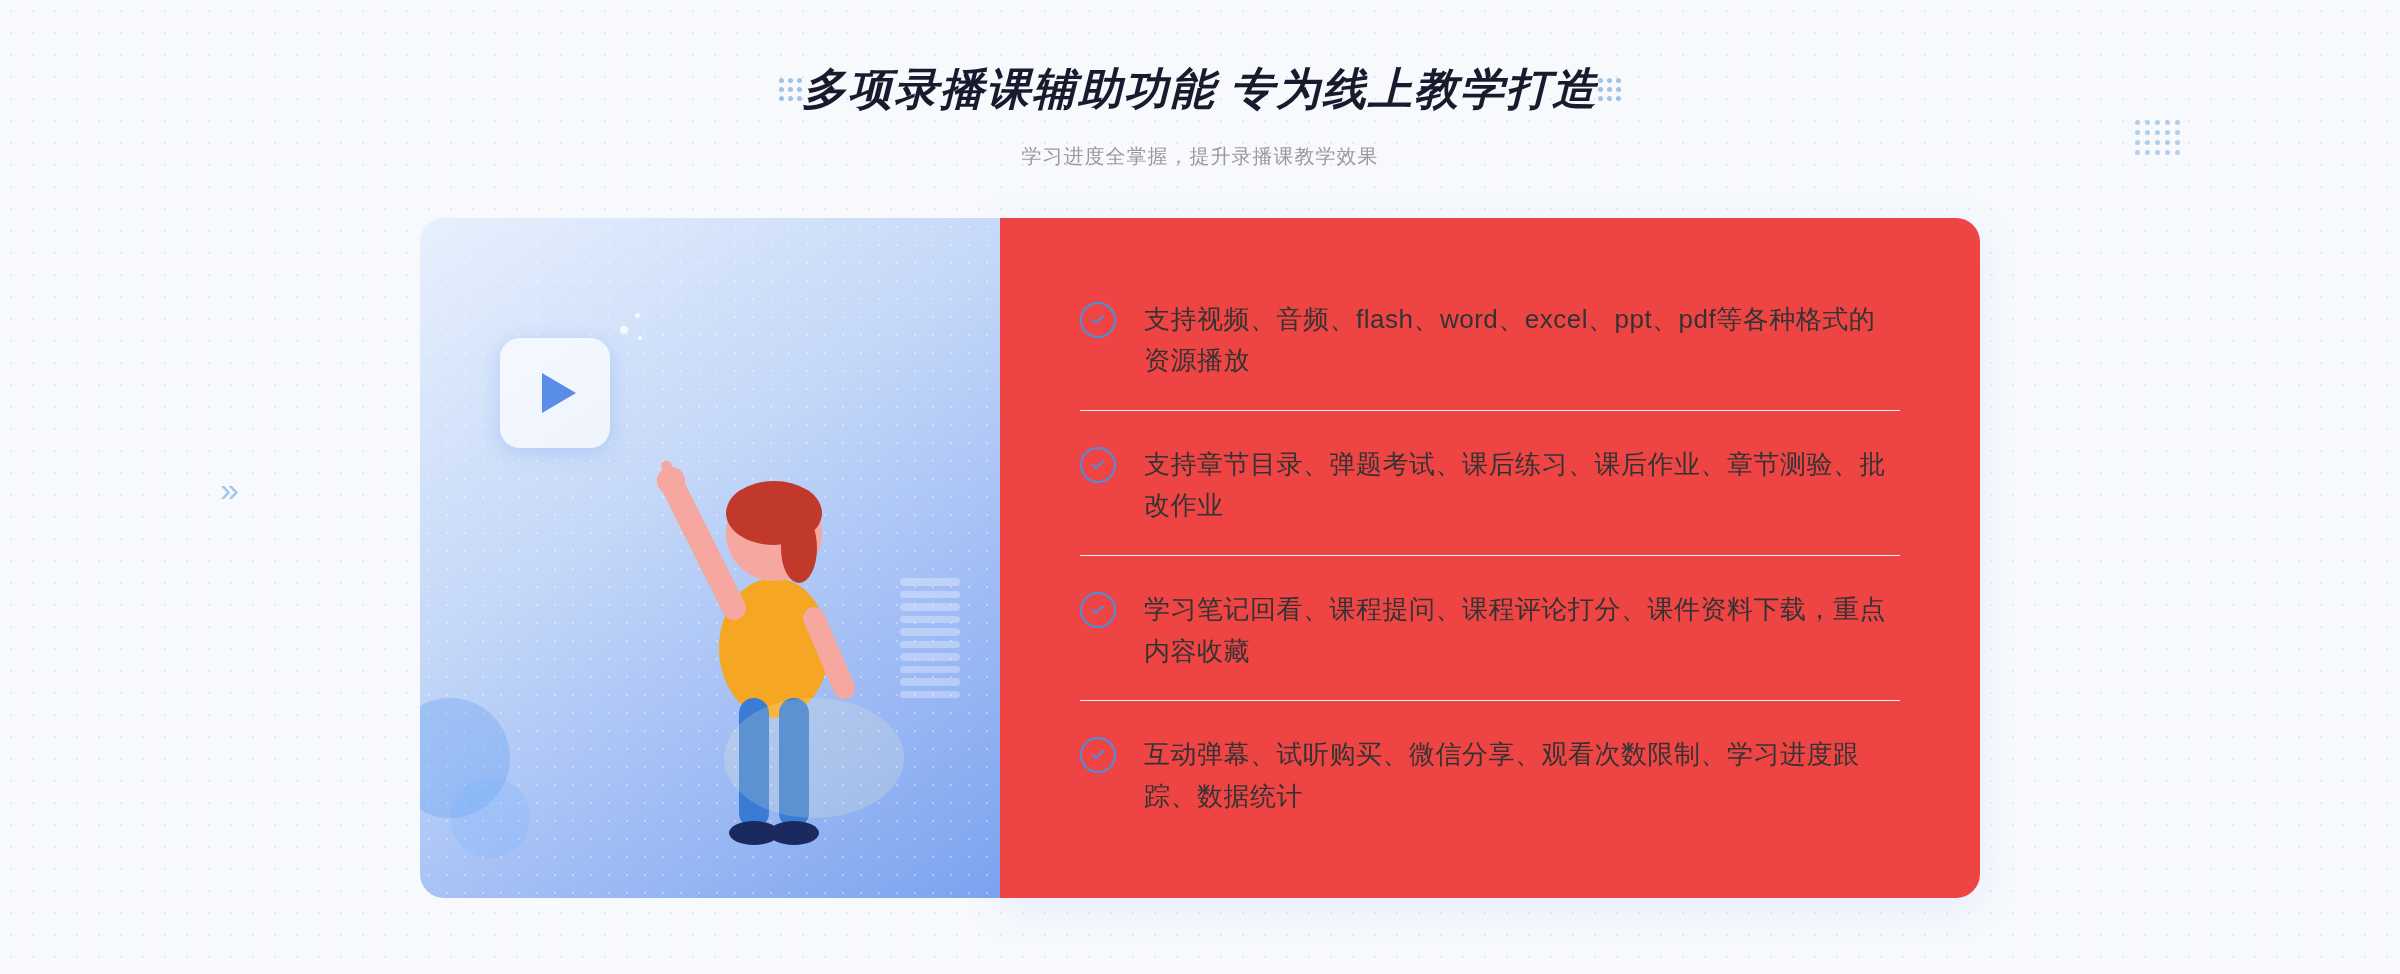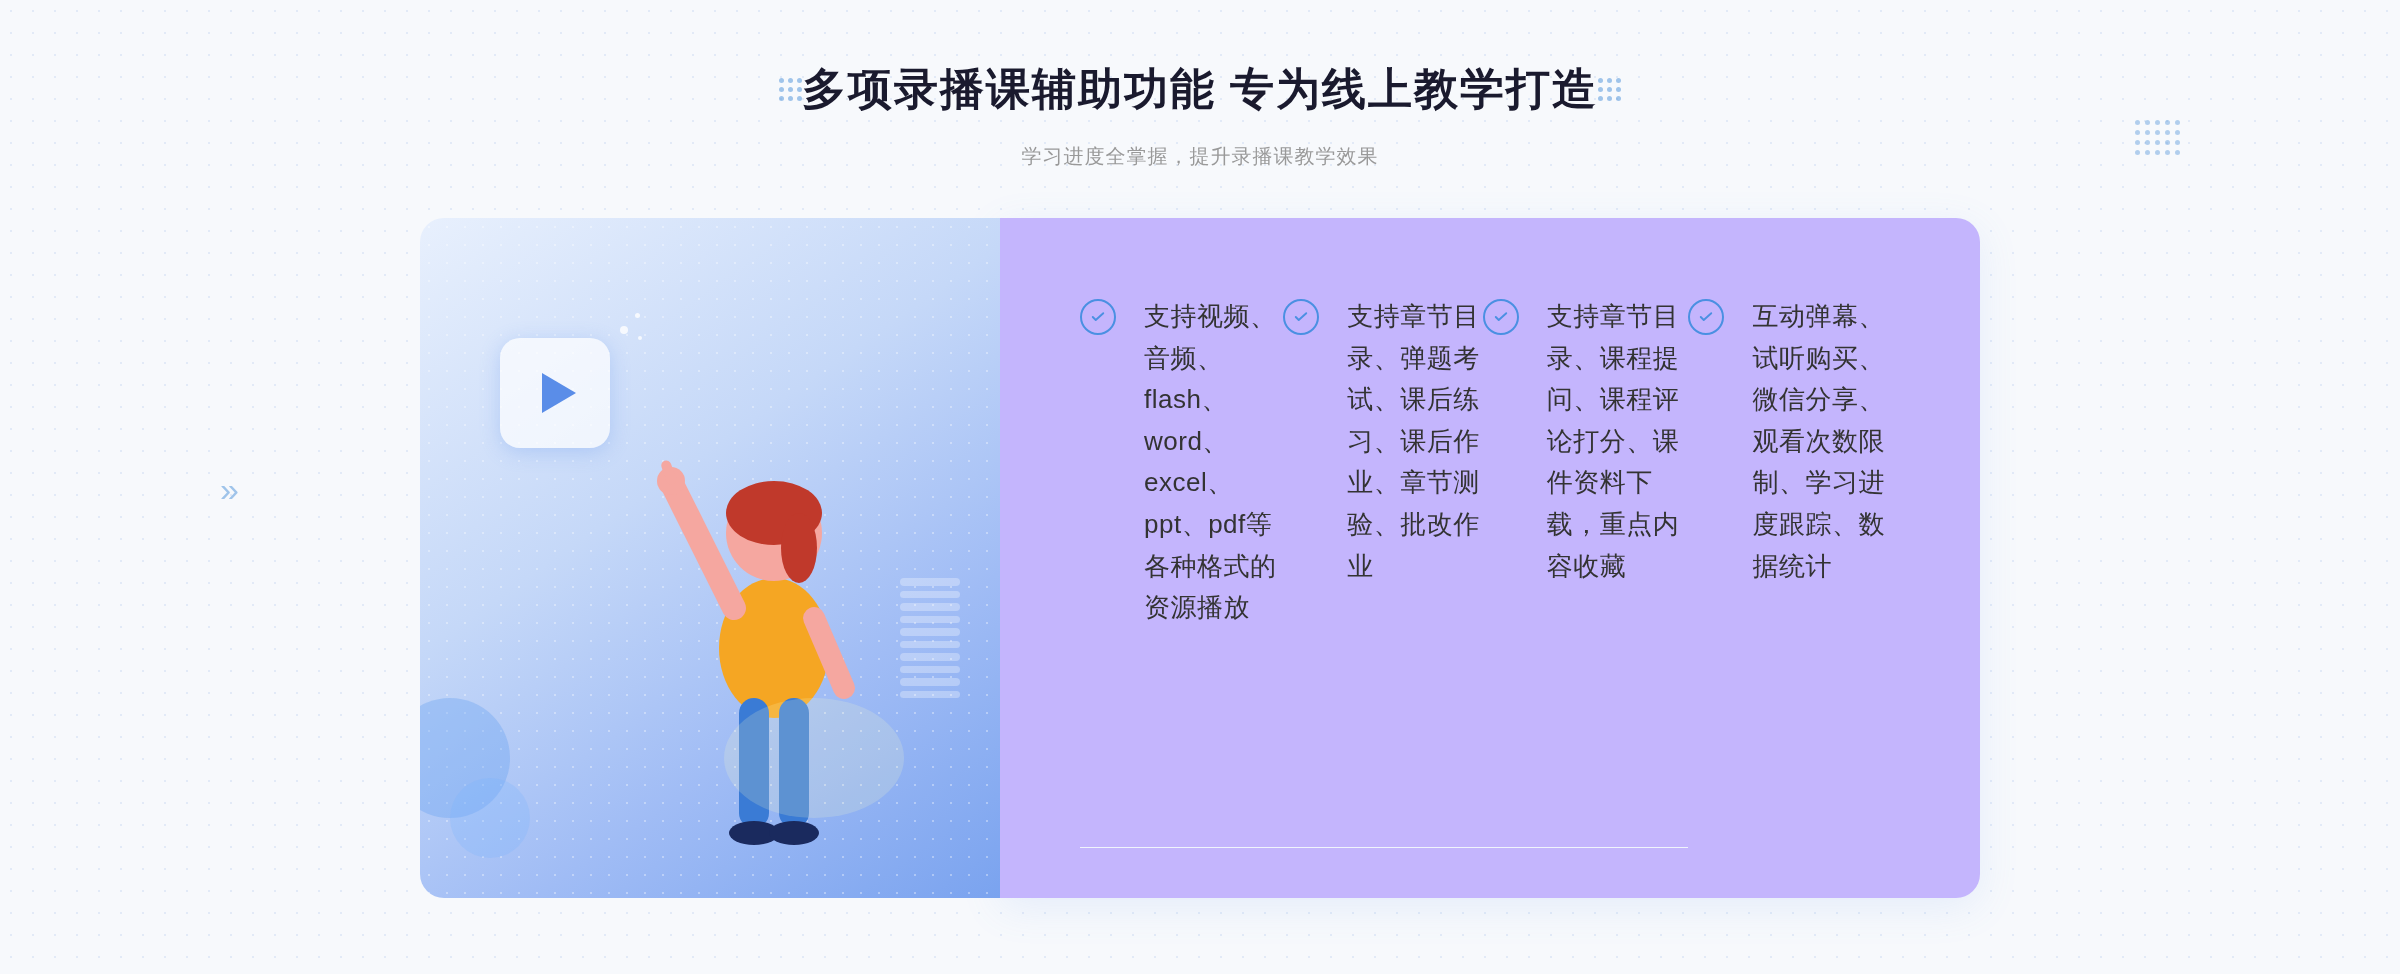--- a/index.html
+++ b/index.html
@@ -40,20 +40,21 @@
       text-align: center;
       margin-bottom: 48px;
       position: relative;
       z-index: 1;
     }
 
     .header-title-row {
       display: flex;
       align-items: center;
       justify-content: center;
+      font-style: italic;
     }
 
     .dots-icon {
       display: inline-flex;
       flex-direction: column;
       gap: 4px;
       opacity: 0.5;
     }
 
     .dots-icon .dot-row {
@@ -193,26 +194,28 @@
 
     .stripe-line {
       height: 8px;
       background: rgba(255,255,255,0.6);
       border-radius: 4px;
     }
 
     
     .features-panel {
       flex: 1;
-      background: #c4b5fd;
+      background: #ef4444;
       border-radius: 0 24px 24px 0;
       padding: 50px 80px;
       display: flex;
+      flex-direction: column;
       justify-content: space-around;
       box-shadow: 0 10px 40px rgba(100,150,240,0.12);
+      align-items: center;
     }
 
     .feature-item {
       display: flex;
       align-items: flex-start;
       gap: 28px;
       padding: 28px 0;
       border-bottom: 1px solid #f0f4fc;
     }
 
@@ -436,21 +439,21 @@
         </div>
         <span class="feature-text">支持章节目录、弹题考试、课后练习、课后作业、章节测验、批改作业</span>
       </div>
 
       <div class="feature-item">
         <div class="check-icon">
           <svg viewBox="0 0 24 24" fill="none" xmlns="http://www.w3.org/2000/svg">
             <path d="M5 12l4 4L19 7" stroke="#4a90e2" stroke-width="2.5" stroke-linecap="round" stroke-linejoin="round"></path>
           </svg>
         </div>
-        <span class="feature-text">支持章节目录、课程提问、课程评论打分、课件资料下载，重点内容收藏</span>
+        <span class="feature-text">学习笔记回看、课程提问、课程评论打分、课件资料下载，重点内容收藏</span>
       </div>
 
       <div class="feature-item">
         <div class="check-icon">
           <svg viewBox="0 0 24 24" fill="none" xmlns="http://www.w3.org/2000/svg">
             <path d="M5 12l4 4L19 7" stroke="#4a90e2" stroke-width="2.5" stroke-linecap="round" stroke-linejoin="round"></path>
           </svg>
         </div>
         <span class="feature-text">互动弹幕、试听购买、微信分享、观看次数限制、学习进度跟踪、数据统计</span>
       </div>

